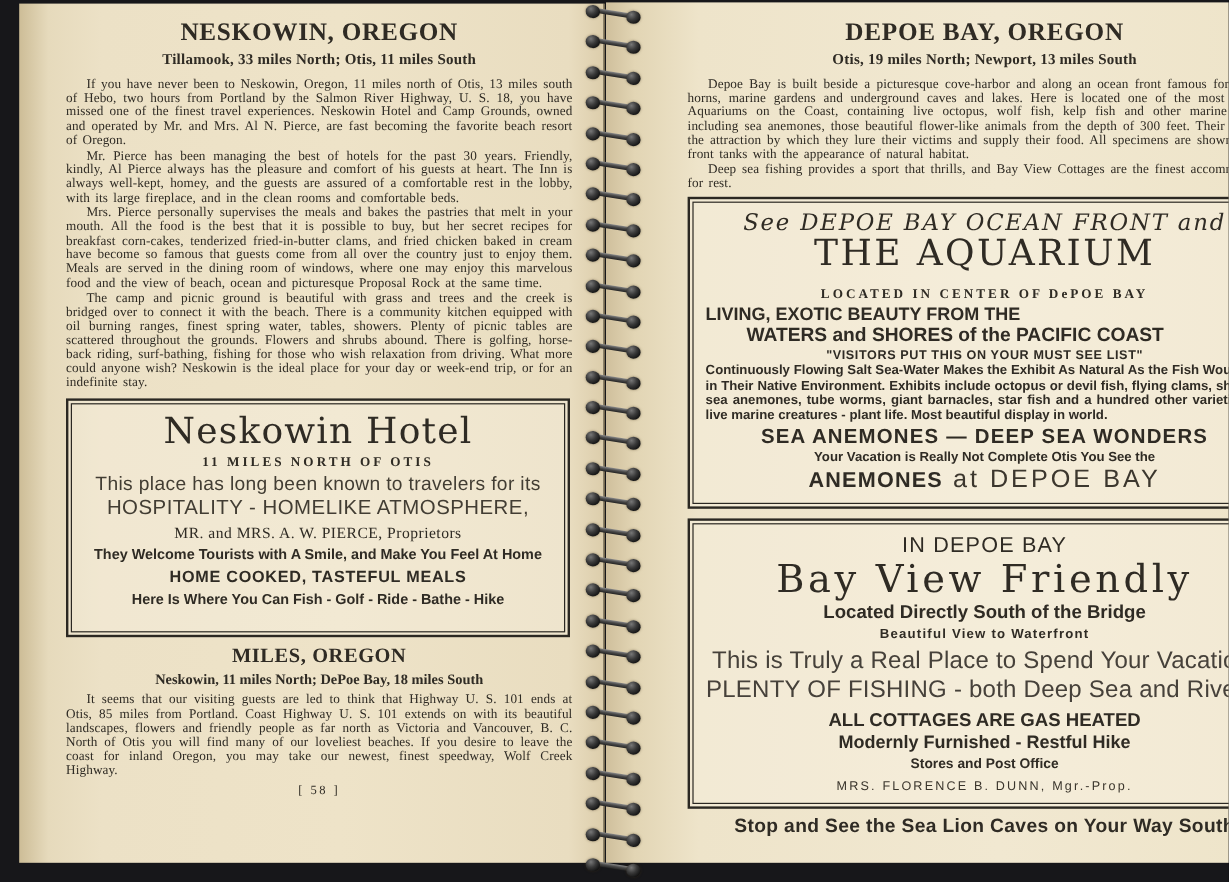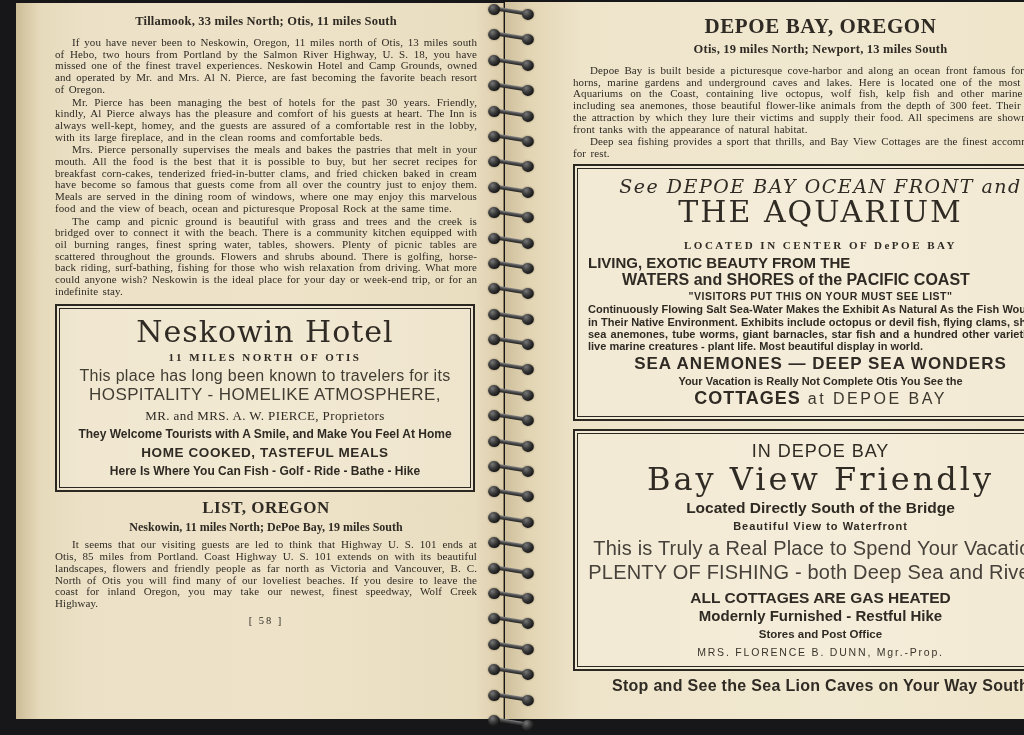--- a/index.html
+++ b/index.html
@@ -30,21 +30,21 @@
   }
   .sec-title { font-size:17px; font-weight:bold; text-align:center; margin:6px 0 2px; letter-spacing:0.5px; }
   .sec-sub   { font-size:12px; font-weight:bold; text-align:center; margin:0 0 4px; }
   .pagenum { text-align:center; font-size:10.5px; margin-top:5px; letter-spacing:2px; }
 
   .ad { border:2px solid #2b2822; padding:2px; background:rgba(255,252,242,0.25); }
   .ad-in { border:1px solid #2b2822; text-align:center; }
 
   
   .hotel { margin:7px 2px 6px 0; }
-  .hotel .ad-in { padding:7px 10px 9px; }
+  .hotel .ad-in { padding:7px 10px 20px; }
   .hotel-name { font-family:"DejaVu Serif", serif; font-size:30px; line-height:1.08; letter-spacing:1px; }
   .hotel-loc { font-weight:bold; font-size:11px; letter-spacing:2.5px; margin-top:2px; }
   .hotel-intro { font-family:"Liberation Sans", sans-serif; font-size:16px; color:#423d33; letter-spacing:0.3px; margin-top:4px; }
   .hotel-feat { font-family:"Liberation Sans", sans-serif; font-size:17px; color:#423d33; line-height:1.15; letter-spacing:0.4px; }
   .hotel-prop { font-size:13px; margin-top:4px; letter-spacing:0.4px; }
   .hotel-welcome { font-family:"Liberation Sans", sans-serif; font-weight:bold; font-size:12px; margin-top:3px; }
   .hotel-meals { font-family:"Liberation Sans", sans-serif; font-weight:bold; font-size:13.5px; margin-top:4px; letter-spacing:0.6px; }
   .hotel-act { font-family:"Liberation Sans", sans-serif; font-weight:bold; font-size:12px; margin-top:4px; }
 
   
@@ -54,21 +54,21 @@
   .aq-main { font-family:"DejaVu Serif", serif; font-size:30px; letter-spacing:2px; line-height:1.02; }
   .aq-loc { font-weight:bold; font-size:11px; letter-spacing:2.5px; margin-top:12px; }
   .aq-l1 { font-family:"Liberation Sans", sans-serif; font-weight:bold; font-size:15px; text-align:left; margin-top:3px; }
   .aq-l2 { font-family:"Liberation Sans", sans-serif; font-weight:bold; font-size:16px; text-align:left; padding-left:34px; }
   .aq-quote { font-family:"Liberation Sans", sans-serif; font-weight:bold; font-size:10.5px; letter-spacing:0.5px; margin-top:1px; }
   .aq-body { font-family:"Liberation Sans", sans-serif; font-weight:bold; font-size:11px; line-height:12.3px; text-align:justify; margin-top:1px; }
   .aq-wonders { font-family:"Liberation Sans", sans-serif; font-weight:bold; font-size:17px; letter-spacing:1px; margin-top:2px; }
   .aq-vac { font-family:"Liberation Sans", sans-serif; font-weight:bold; font-size:11px; margin-top:1px; }
   .aq-final { margin-top:1px; }
   .aq-final-b { font-family:"Liberation Sans", sans-serif; font-weight:bold; font-size:18px; letter-spacing:1px; }
-  .aq-final-r { font-family:"Liberation Sans", sans-serif; font-size:16px; letter-spacing:2.5px; color:#3c372e; }
+  .aq-final-r { font-family:"Liberation Sans", sans-serif; font-size:21px; letter-spacing:2.5px; color:#3c372e; }
 
   
   .cot .ad-in { padding:7px 10px 8px; }
   .cot-kicker { font-family:"Liberation Sans", sans-serif; font-weight:normal; font-size:18px; letter-spacing:1px; }
   .cot-name { font-family:"DejaVu Serif", serif; font-size:32px; letter-spacing:3px; line-height:1.12; }
   .cot-loc { font-family:"Liberation Sans", sans-serif; font-weight:bold; font-size:15.5px; margin-top:1px; }
   .cot-view { font-family:"Liberation Sans", sans-serif; font-weight:bold; font-size:11px; letter-spacing:1px; margin-top:3px; }
   .cot-pitch { font-family:"Liberation Sans", sans-serif; font-size:20px; color:#46413a; line-height:1.18; margin-top:5px; letter-spacing:0.2px; }
   .cot-heated { font-family:"Liberation Sans", sans-serif; font-weight:bold; font-size:15.5px; margin-top:5px; }
   .cot-furn { font-family:"Liberation Sans", sans-serif; font-weight:bold; font-size:15px; }
@@ -95,41 +95,42 @@
   }
   .loop .dl { left:0; top:0; }
   .loop .dr { right:0; top:3px; }
 </style>
 </head>
 <body>
 
 <div class="scan">
 
   <div class="page page-left">
+    <div class="page-title">NESKOWIN, OREGON</div>
     <div class="page-sub">Tillamook, 33 miles North; Otis, 11 miles South</div>
     <p class="body-par">If you have never been to Neskowin, Oregon, 11 miles north of Otis, 13 miles south of Hebo, two hours from Portland by the Salmon River Highway, U. S. 18, you have missed one of the finest travel experiences.  Neskowin Hotel and Camp Grounds, owned and operated by Mr. and Mrs. Al N. Pierce, are fast becoming the favorite beach resort of Oregon.</p>
     <p class="body-par">Mr. Pierce has been managing the best of hotels for the past 30 years.  Friendly, kindly, Al Pierce always has the pleasure and comfort of his guests at heart.  The Inn is always well-kept, homey, and the guests are assured of a comfortable rest in the lobby, with its large fireplace, and in the clean rooms and comfortable beds.</p>
     <p class="body-par">Mrs. Pierce personally supervises the meals and bakes the pastries that melt in your mouth.  All the food is the best that it is possible to buy, but her secret recipes for breakfast corn-cakes, tenderized fried-in-butter clams, and fried chicken baked in cream have become so famous that guests come from all over the country just to enjoy them. Meals are served in the dining room of windows, where one may enjoy this marvelous food and the view of beach, ocean and picturesque Proposal Rock at the same time.</p>
     <p class="body-par">The camp and picnic ground is beautiful with grass and trees and the creek is bridged over to connect it with the beach.  There is a community kitchen equipped with oil burning ranges, finest spring water, tables, showers.  Plenty of picnic tables are scattered throughout the grounds.  Flowers and shrubs abound.  There is golfing, horse-back riding, surf-bathing, fishing for those who wish relaxation from driving.  What more could anyone wish?  Neskowin is the ideal place for your day or week-end trip, or for an indefinite stay.</p>
 
     <div class="ad hotel">
       <div class="ad-in">
         <div class="hotel-name">Neskowin Hotel</div>
         <div class="hotel-loc">11 MILES NORTH OF OTIS</div>
         <div class="hotel-intro">This place has long been known to travelers for its</div>
         <div class="hotel-feat">HOSPITALITY - HOMELIKE ATMOSPHERE,</div>
         <div class="hotel-prop">MR. and MRS. A. W. PIERCE, Proprietors</div>
         <div class="hotel-welcome">They Welcome Tourists with A Smile, and Make You Feel At Home</div>
         <div class="hotel-meals">HOME COOKED, TASTEFUL MEALS</div>
         <div class="hotel-act">Here Is Where You Can Fish - Golf - Ride - Bathe - Hike</div>
       </div>
     </div>
 
-    <div class="sec-title">LIST, OREGON</div>
-    <div class="sec-sub">Neskowin, 11 miles North; DePoe Bay, 19 miles South</div>
+    <div class="sec-title">MILES, OREGON</div>
+    <div class="sec-sub">Neskowin, 11 miles North; DePoe Bay, 18 miles South</div>
     <p class="body-par">It seems that our visiting guests are led to think that Highway U. S. 101 ends at Otis, 85 miles from Portland.  Coast Highway U. S. 101 extends on with its beautiful landscapes, flowers and friendly people as far north as Victoria and Vancouver, B. C.  North of Otis you will find many of our loveliest beaches.  If you desire to leave the coast for inland Oregon, you may take our newest, finest speedway, Wolf Creek Highway.</p>
     <div class="pagenum">[ 58 ]</div>
   </div>
 
   <div class="page page-right">
     <div class="page-title">DEPOE BAY, OREGON</div>
     <div class="page-sub">Otis, 19 miles North; Newport, 13 miles South</div>
     <p class="body-par">Depoe Bay is built beside a picturesque cove-harbor and along an ocean front famous for spouting horns, marine gardens and underground caves and lakes.  Here is located one of the most complete Aquariums on the Coast, containing live octopus, wolf fish, kelp fish and other marine wonders including sea anemones, those beautiful flower-like animals from the depth of 300 feet.  Their beauty is the attraction by which they lure their victims and supply their food.  All specimens are shown in glass front tanks with the appearance of natural habitat.</p>
     <p class="body-par">Deep sea fishing provides a sport that thrills, and Bay View Cottages are the finest accommodations for rest.</p>
 
@@ -138,21 +139,21 @@
         <div class="aq-see">See DEPOE BAY OCEAN FRONT and</div>
         <div class="aq-main">THE AQUARIUM</div>
         <div class="aq-loc">LOCATED IN CENTER OF DePOE BAY</div>
         <div class="aq-l1">LIVING, EXOTIC BEAUTY FROM THE</div>
         <div class="aq-l2">WATERS and SHORES of the PACIFIC COAST</div>
         <div class="aq-quote">"VISITORS PUT THIS ON YOUR MUST SEE LIST"</div>
         <div class="aq-body">Continuously Flowing Salt Sea-Water Makes the Exhibit As Natural As the Fish Would Be in Their Native Environment.  Exhibits include octopus or devil fish, flying clams, shrimp, sea anemones, tube worms, giant barnacles, star fish and a hundred other varieties of live marine creatures - plant life. Most beautiful display in world.</div>
         <div class="aq-wonders">SEA ANEMONES — DEEP SEA WONDERS</div>
         <div class="aq-vac">Your Vacation is Really Not Complete Otis You See the</div>
         <div class="aq-final">
-          <span class="aq-final-b">COTTAGES</span><span class="aq-final-r"> at DEPOE BAY</span>
+          <span class="aq-final-b">ANEMONES</span><span class="aq-final-r"> at DEPOE BAY</span>
         </div>
       </div>
     </div>
 
     <div class="ad cot">
       <div class="ad-in">
         <div class="cot-kicker">IN DEPOE BAY</div>
         <div class="cot-name">Bay View Friendly</div>
         <div class="cot-loc">Located Directly South of the Bridge</div>
         <div class="cot-view">Beautiful View to Waterfront</div>

